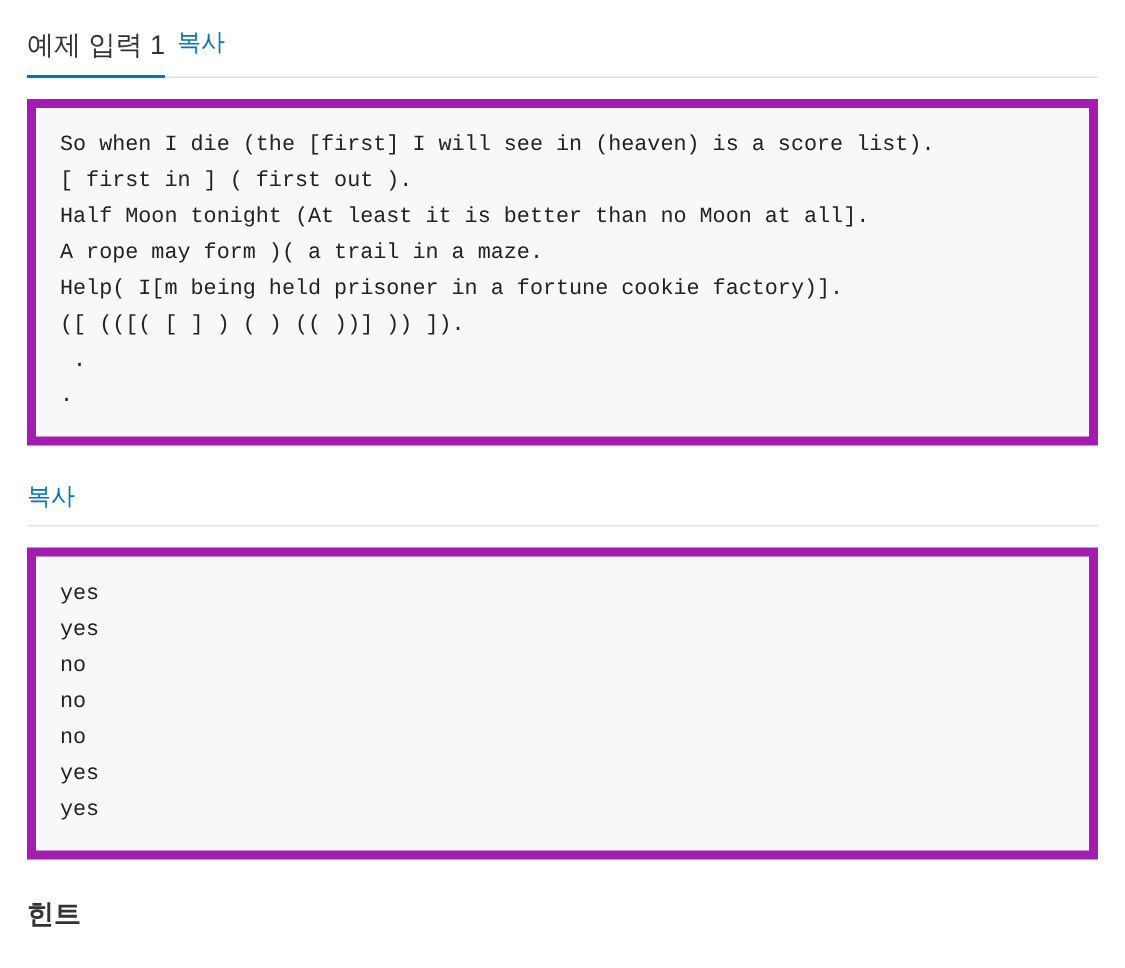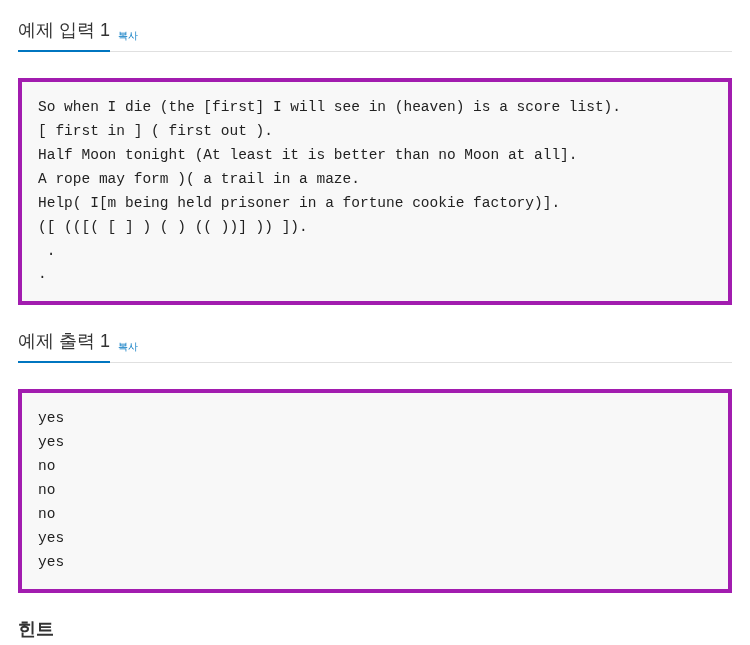--- a/index.html
+++ b/index.html
@@ -9,42 +9,42 @@
     }
     body {
       font-family: -apple-system, BlinkMacSystemFont, "Segoe UI", "Malgun Gothic", sans-serif;
       background: #ffffff;
       padding: 18px;
       width: 750px;
       color: #333;
     }
     .section-header {
       display: flex;
-      align-items: flex-end;
+      align-items: flex-start;
       gap: 8px;
-      margin-bottom: 26px;
+      margin-bottom: 14px;
       border-bottom: 1px solid #e0e0e0;
     }
     .section-title {
       font-size: 18px;
       font-weight: 400;
       color: #333;
       padding-bottom: 8px;
       border-bottom: 2px solid #0076C0;
       margin-bottom: -1px;
     }
     .copy-link {
-      font-size: 10px;
+      font-size: 16px;
       color: #0076C0;
       cursor: pointer;
       padding-bottom: 8px;
     }
     .code-block {
       background: #f8f8f8;
-      border: 4px solid #a21caf;
+      border: 6px solid #a21caf;
       padding: 14px 16px;
       font-family: "Consolas", "Monaco", "Courier New", monospace;
       font-size: 14.5px;
       line-height: 1.65;
       color: #222;
       white-space: pre;
       overflow-x: auto;
       margin-bottom: 24px;
       position: relative;
     }
@@ -76,21 +76,20 @@
 <pre class="code-block"><span>So when I die (the [first] I will see in (heaven) is a score list).
 [ first in ] ( first out ).
 Half Moon tonight (At least it is better than no Moon at all].
 A rope may form )( a trail in a maze.
 Help( I[m being held prisoner in a fortune cookie factory)].
 ([ (([( [ ] ) ( ) (( ))] )) ]).
  .
 .</span></pre>
 
 <div class="section-header">
-  <span class="section-title">예제 출력 1</span>
   <span class="copy-link">복사</span>
 </div>
 
 <pre class="code-block"><span>yes
 yes
 no
 no
 no
 yes
 yes</span></pre>

